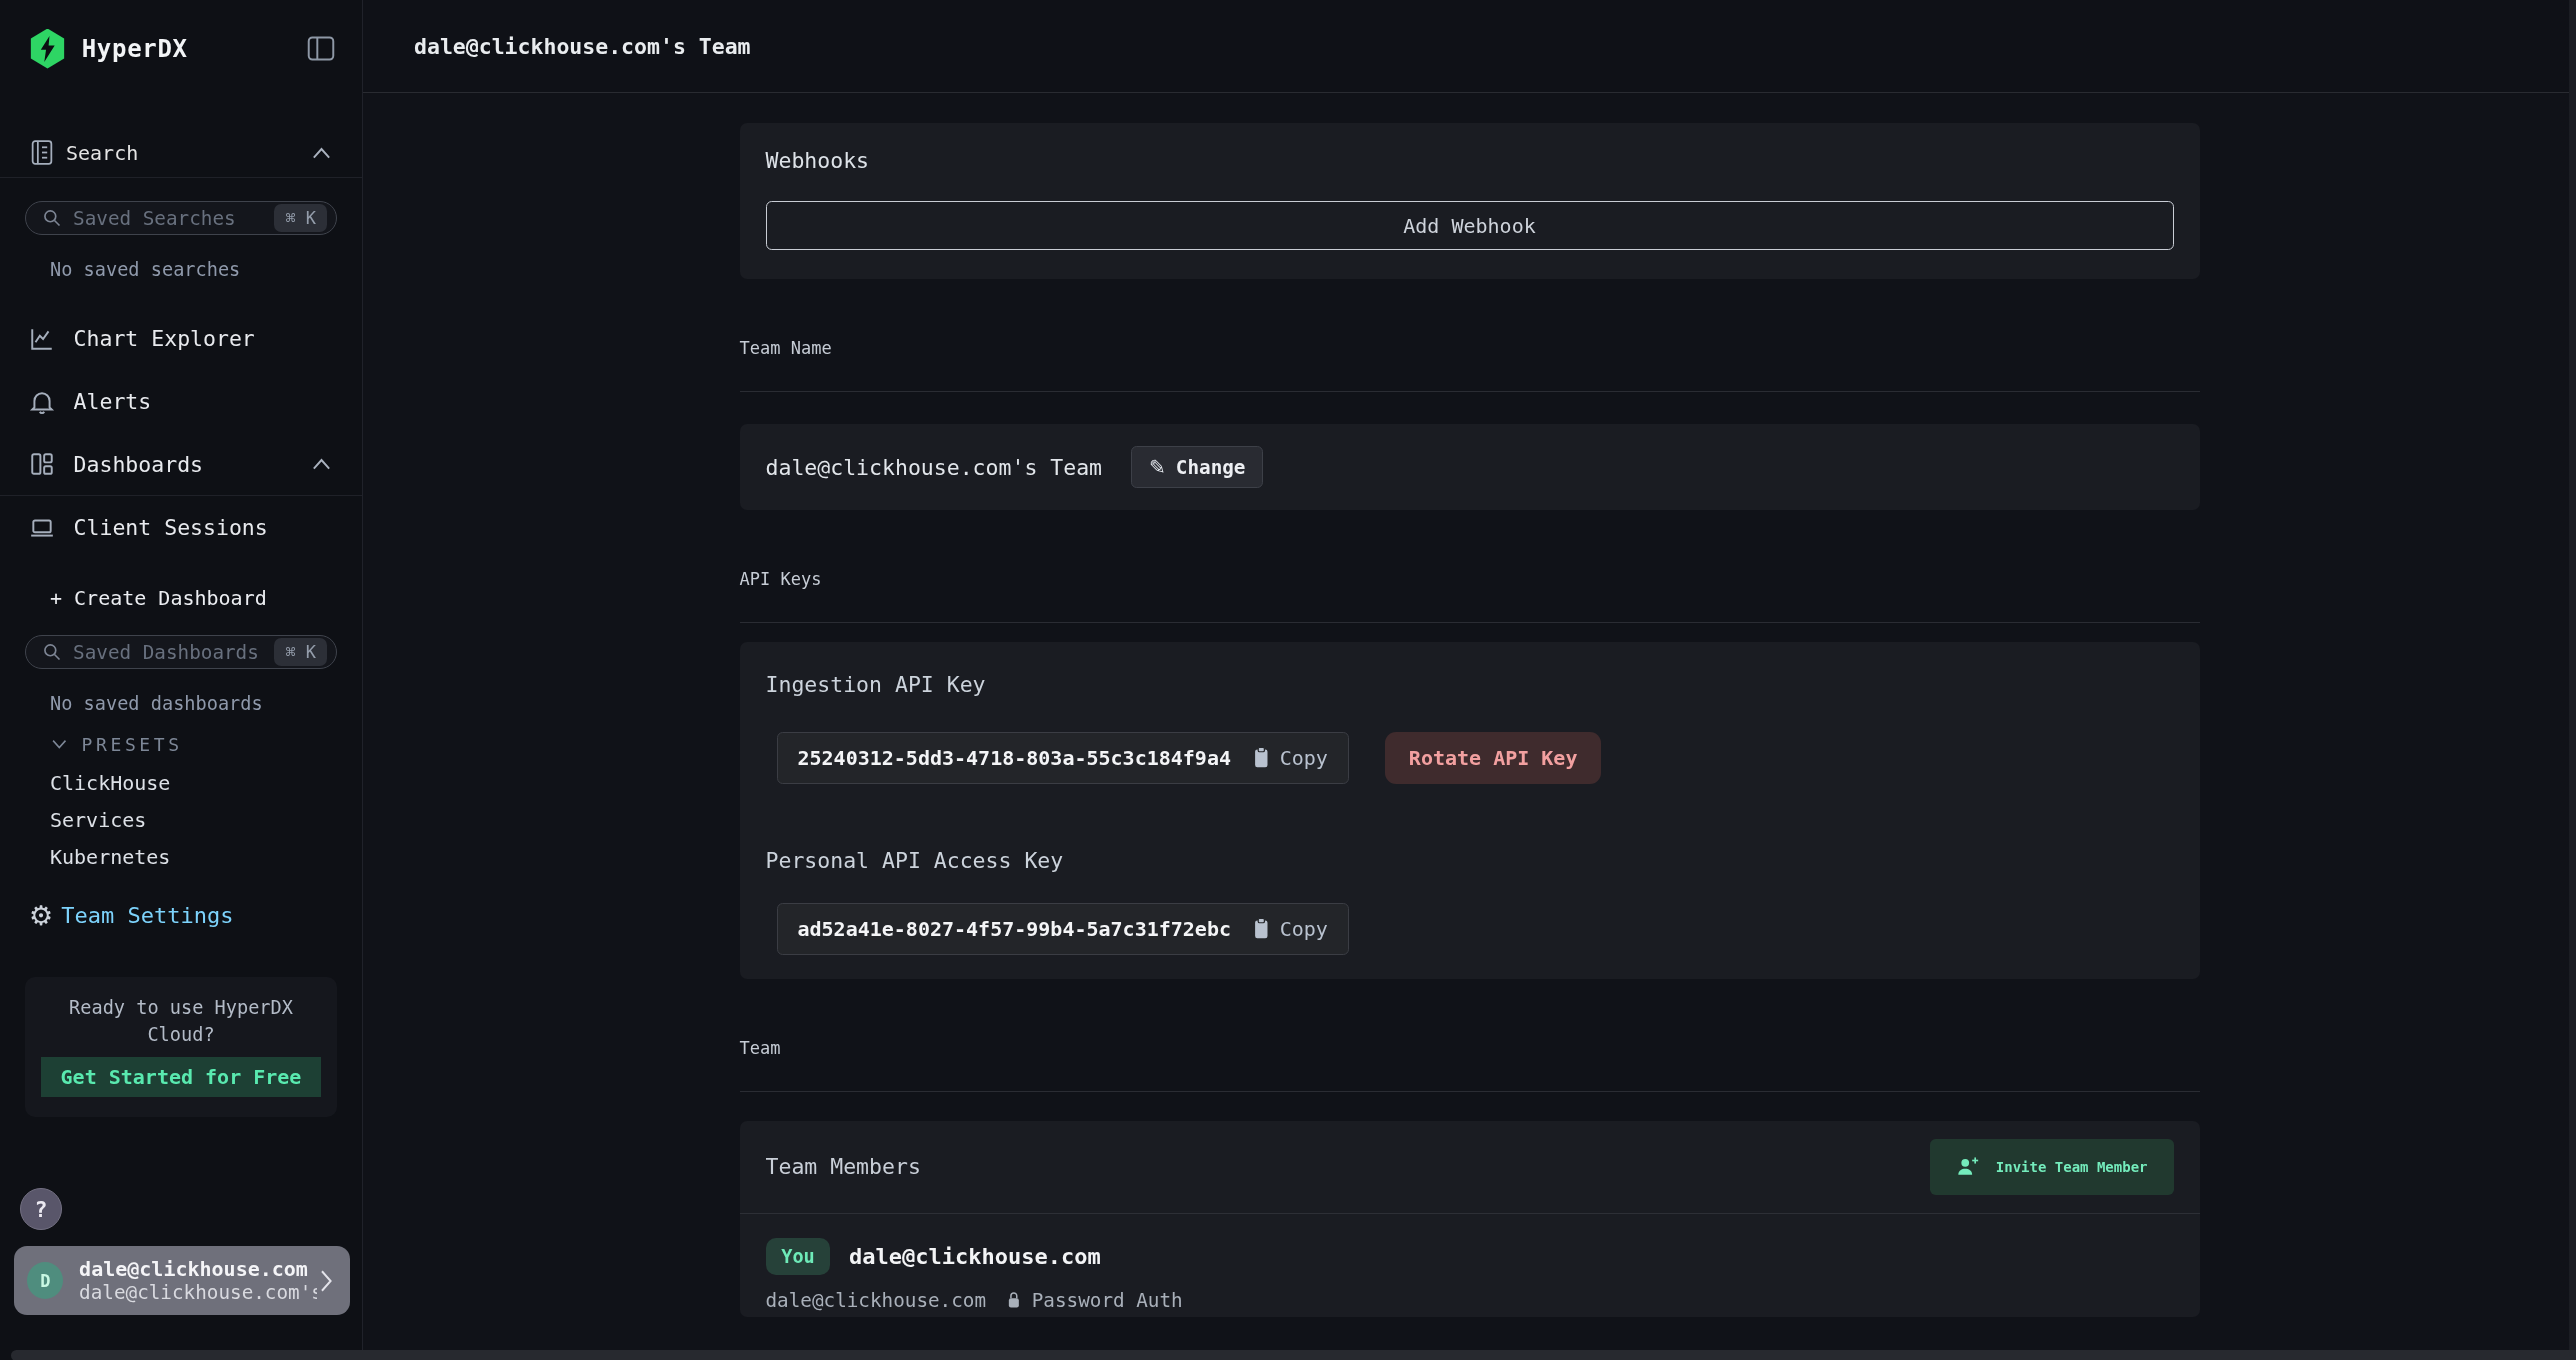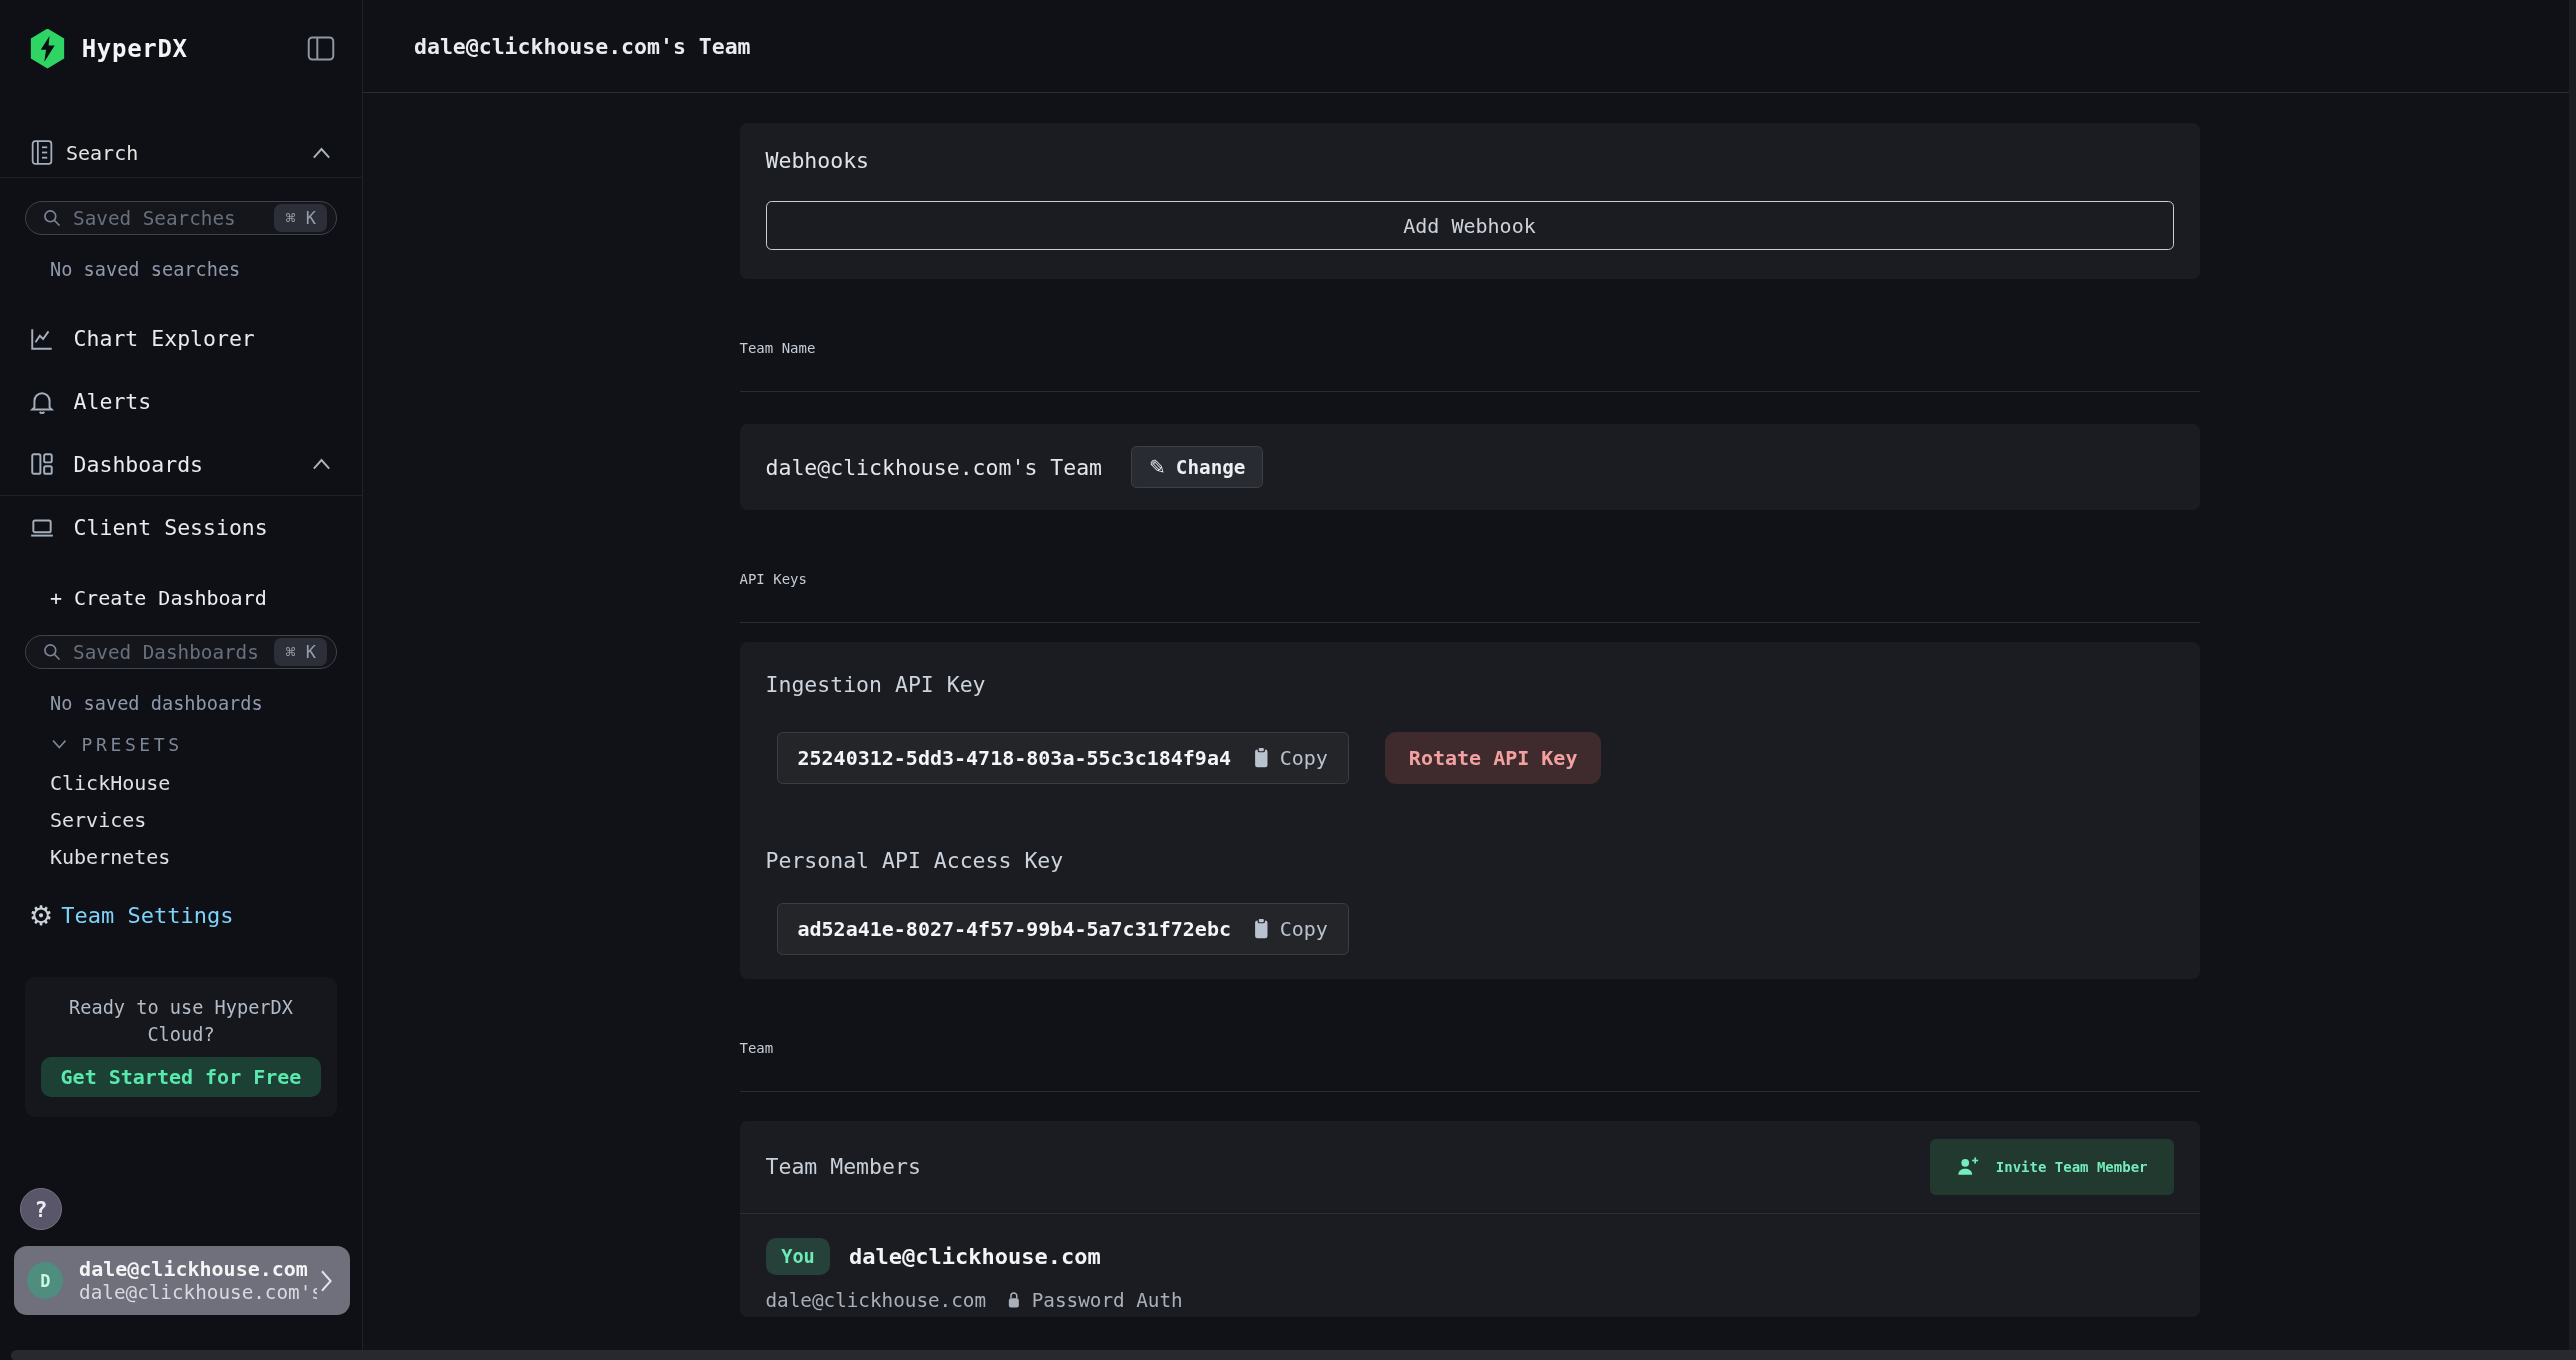--- a/index.html
+++ b/index.html
@@ -43,21 +43,21 @@
   .presets-head .lbl { margin-left:13px; font-size:18px; letter-spacing:3.6px; }
   .preset-list { margin-top:10px; }
   .preset-item { margin-left:50px; height:37px; font-size:20px; color:#dde1e7; display:flex; align-items:center; cursor:pointer; }
 
   .team-settings { margin-top:21.5px; display:flex; align-items:center; padding:0 29px; height:36px; cursor:pointer; }
   .team-settings .gear { font-family:"DejaVu Sans", sans-serif; font-size:27px; color:#cdd3db; line-height:27px; }
   .team-settings .lbl { margin-left:8px; font-size:22px; font-weight:normal; color:#7dd3fc; }
 
   .cloud-card { margin:44px 25px 0 25px; background:#15171d; border-radius:10px; padding:17px 15.7px 20px 15.7px; text-align:center; }
   .cloud-card .txt { font-size:18.6px; color:#b3bbc7; line-height:27px; }
-  .cloud-cta { margin-top:8.6px; width:100%; height:40px; background:#1d4034; border:none; border-radius:10px;
+  .cloud-cta { margin-top:8.6px; width:100%; height:40px; background:#1d4034; border:none; border-radius:0;
                color:#59e9af; font-size:20px; font-weight:bold; font-family:inherit; cursor:pointer; }
 
   .help-fab { margin-top:auto; margin-left:20px; width:42px; height:42px; border-radius:50%;
               background:#59566a; border:1.4px solid #737082; color:#eceaf2; font-size:21.5px; font-weight:bold;
               display:flex; align-items:center; justify-content:center; cursor:pointer; }
   .user-pill { margin:15.7px 12px 0 14.3px; height:69px; border-radius:13px; background:rgba(138,140,153,0.78);
                display:flex; align-items:center; padding:0 14.3px 0 13px; cursor:pointer; }
   .user-avatar { width:37px; height:37px; border-radius:50%; background:#4f8d7e; color:#c9f8e3;
                  font-size:17px; font-weight:bold; display:flex; align-items:center; justify-content:center; }
   .user-meta { margin-left:15.7px; overflow:hidden; }
@@ -74,21 +74,21 @@
   .scroll-area { flex:1; overflow:hidden; padding-top:30px; }
   .col { width:1460px; margin:0 auto; }
 
   .card { background:#1a1c22; border-radius:7.2px; }
   .webhooks-card { padding:24px 26px 29px 26px; }
   .card-title { font-size:21.5px; color:#dde2e8; line-height:27px; }
   .add-webhook { margin-top:27px; width:100%; height:49px; background:transparent;
                  border:1.4px solid #c9cdd5; border-radius:5.7px; color:#ced3db; font-size:20px;
                  font-family:inherit; cursor:pointer; }
 
-  .sec-head { margin-top:56px; font-size:14px; font-weight:normal; color:#c6ccd5; line-height:27px; }
+  .sec-head { margin-top:56px; font-size:17px; font-weight:normal; color:#c6ccd5; line-height:27px; }
   .sec-head.team-name-h { margin-top:56px; }
   .sec-divider { border:none; border-top:0.7px solid #2a2c33; margin-top:29px; }
 
   .teamname-card { margin-top:32px; height:86px; display:flex; align-items:center; padding:0 26px; }
   .teamname-val { font-size:21.5px; color:#e2e6eb; }
   .change-btn { margin-left:29px; height:42px; padding:0 17px; background:#292b32; border:0.7px solid #3d4048;
                 border-radius:5.7px; color:#edeff3; font-size:19.3px; font-weight:bold; font-family:inherit;
                 display:flex; align-items:center; gap:10px; cursor:pointer; }
   .pencil { font-family:"DejaVu Sans", sans-serif; font-weight:normal; font-size:20px; color:#dfe3e9; }
 

